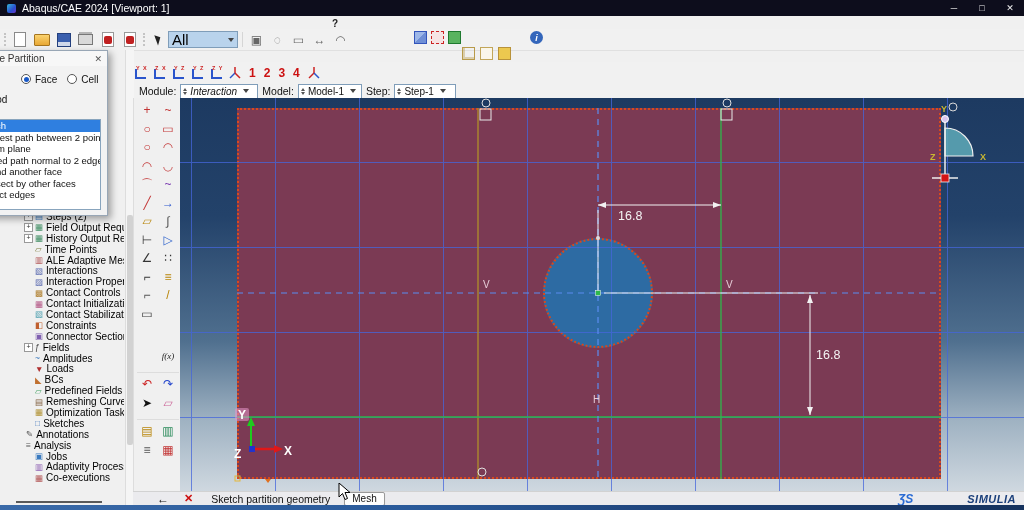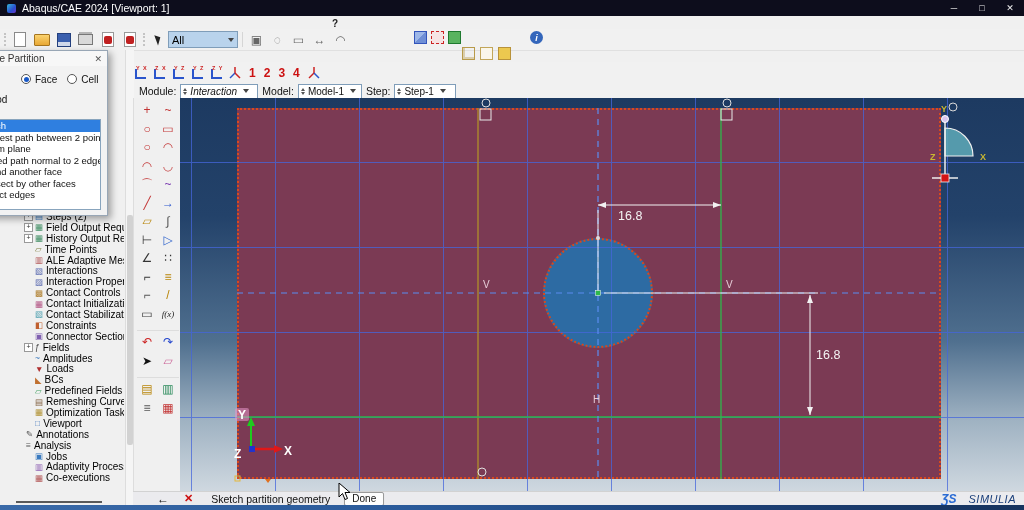--- a/index.html
+++ b/index.html
@@ -29,21 +29,21 @@
   .ibtn{display:inline-flex;align-items:center;justify-content:center;width:19px;height:18px;}
   .glyph-ic{font-size:12px;color:#666;}
   
   .i-new{width:10px;height:13px;background:#fff;border:1px solid #8a8a8a;}
   .i-open{width:14px;height:10px;background:linear-gradient(#fbd36f,#e8a835);border:1px solid #a6751f;border-radius:1px;}
   .i-save{width:12px;height:12px;background:#3a5fae;border:1px solid #24407e;box-shadow:inset 0 -4px 0 #cfd8ea;}
   .i-print{width:13px;height:9px;background:#d9d9d9;border:1px solid #777;box-shadow:0 -3px 0 -1px #b5b5b5;}
   .i-stamp{width:10px;height:13px;background:#fff;border:1px solid #999;position:relative;}
   .i-stamp:after{content:"";position:absolute;left:1px;right:1px;top:3px;bottom:2px;background:#c02020;border-radius:2px;}
   .i-pointer{width:0;height:0;border-left:5px solid #222;border-top:4px solid transparent;border-bottom:7px solid transparent;transform:rotate(-20deg);}
-  .combo{background:#b9d3ec;border:1px solid #7f9db9;height:15px;width:62px;font-size:11px;
+  .combo{background:#b9d3ec;border:1px solid #7f9db9;height:15px;width:62px;font-size:15px;
          display:flex;align-items:center;padding:0 3px;color:#000;position:relative;}
   .combo .arrow{margin-left:auto;width:0;height:0;border-left:3px solid transparent;border-right:3px solid transparent;border-top:4px solid #444;}
   
   .i-cube-blue{width:11px;height:11px;border:1px solid #3355bb;background:linear-gradient(135deg,#9db7e8 50%,#6f8fd6 50%);}
   .i-cube-red{width:11px;height:11px;border:1px dashed #cc2222;background:#f6e3e3;}
   .i-cube-green{width:11px;height:11px;border:1px solid #1f7a2f;background:#59b35f;}
   .i-info{width:13px;height:13px;border-radius:50%;background:#3466bb;color:#fff;font-size:9px;font-weight:bold;
           display:flex;align-items:center;justify-content:center;font-style:italic;}
   .i-cube-wire{width:11px;height:11px;border:1px solid #b89a4a;background:transparent;box-shadow:inset 2px -2px 0 rgba(184,154,74,.4);}
   .i-cube-hid{width:11px;height:11px;border:1px solid #c2a65a;background:#faf6ea;}
@@ -123,23 +123,23 @@
   .axlab{fill:#fff;font-weight:bold;font-size:12px;font-family:"Liberation Sans",sans-serif;}
   .complab{fill:#c9b832;font-weight:bold;font-size:9px;font-family:"Liberation Sans",sans-serif;}
   
   #promptbar{position:absolute;left:133px;top:491px;width:891px;height:14px;background:#ebebee;border-top:1px solid #d2d2d2;
              display:flex;align-items:center;font-size:10.5px;color:#111;padding-left:24px;box-sizing:border-box;}
   #p-back{font-weight:bold;font-size:12px;}
   #p-cancel{color:#cc1111;font-weight:bold;font-size:11px;margin-left:15px;}
   #p-msg{margin-left:18px;}
   #p-done{margin-left:14px;background:#fdfdfd;border:1px solid #9a9a9a;border-radius:2px;padding:0 7px;height:12px;
           line-height:12px;font-size:10px;box-shadow:0 1px 1px rgba(0,0,0,.12);}
-  #brand{margin-left:auto;margin-right:8px;display:flex;align-items:center;gap:12px;font-style:italic;justify-content:center;}
+  #brand{margin-left:auto;margin-right:8px;display:flex;align-items:center;gap:6px;font-style:italic;justify-content:center;}
   #brand .mark{color:#2a6bd4;font-weight:bold;font-size:12px;}
-  #brand .name{color:#1b3f7a;font-weight:normal;font-size:11px;letter-spacing:.5px;}
+  #brand .name{color:#1b3f7a;font-weight:bold;font-size:11px;letter-spacing:.5px;margin-left:48px;}
   #taskstrip{position:absolute;left:0;top:505px;width:1024px;height:5px;
              background:linear-gradient(90deg,#3a6aa8,#2a5a9a 40%,#1d4076 70%,#16335e);}
   #cursor{position:absolute;left:338px;top:483px;z-index:60;}
 </style>
 </head>
 <body>
 
 <div id="app">
 
   <div id="titlebar">
@@ -409,21 +409,21 @@
 
         <div class="tree-row" style="padding-left: 22px;">
           <span class="t-exp"></span>
           <span class="t-ico" style="color: rgb(176, 144, 48);">▦</span>
           <span class="t-lab">Optimization Tasks</span>
         </div>
 
         <div class="tree-row" style="padding-left: 22px;">
           <span class="t-exp"></span>
           <span class="t-ico" style="color: rgb(80, 128, 192);">□</span>
-          <span class="t-lab">Viewport</span>
+          <span class="t-lab">Sketches</span>
         </div>
 
         <div class="tree-row" style="padding-left: 13px;">
           <span class="t-exp"></span>
           <span class="t-ico" style="color: rgb(85, 85, 85);">✎</span>
           <span class="t-lab">Annotations</span>
         </div>
 
         <div class="tree-row" style="padding-left: 13px;">
           <span class="t-exp"></span>
@@ -496,21 +496,21 @@
       <span class="tool" style="color: rgb(51, 51, 51);">⌐</span>
 
       <span class="tool" style="color: rgb(184, 134, 11);">≡</span>
 
       <span class="tool" style="color: rgb(85, 85, 85);">⌐</span>
 
       <span class="tool" style="color: rgb(184, 134, 11);">/</span>
 
       <span class="tool" style="color: rgb(51, 51, 51);">▭</span>
 
-      <span class="tool fx" style="color: rgb(34, 34, 34);">f(x)</span>
+      <span class="tool fx" style="color: rgb(34, 34, 34); margin-top: 42px;">f(x)</span>
 
       <span class="tool grp" style="color: rgb(204, 34, 34);">↶</span>
 
       <span class="tool grp" style="color: rgb(34, 68, 204);">↷</span>
 
       <span class="tool" style="color: rgb(17, 17, 17);">➤</span>
 
       <span class="tool" style="color: rgb(204, 102, 153);">▱</span>
 
       <span class="tool grp" style="color: rgb(184, 134, 11);">▤</span>
@@ -620,21 +620,21 @@
         <div class="mrow">Intersect by other faces</div>
 
         <div class="mrow">Project edges</div>
       </div>
   </div>
 
   <div id="promptbar">
     <span id="p-back">←</span>
     <span id="p-cancel">✕</span>
     <span id="p-msg">Sketch partition geometry</span>
-    <span id="p-done">Done</span>
+    <span id="p-done">Mesh</span>
     <span id="brand">
       <span class="mark">ƷS</span>
       <span class="name">SIMULIA</span>
     </span>
   </div>
   <div id="taskstrip"></div>
 
   <svg id="cursor" width="16" height="18" viewBox="0 0 16 18">
     <polygon points="1,0 1,14 4.5,10.5 7,16.5 9.5,15.5 7,9.5 12,9.5" fill="#ffffff" stroke="#000000" stroke-width="1"></polygon>
   </svg>

